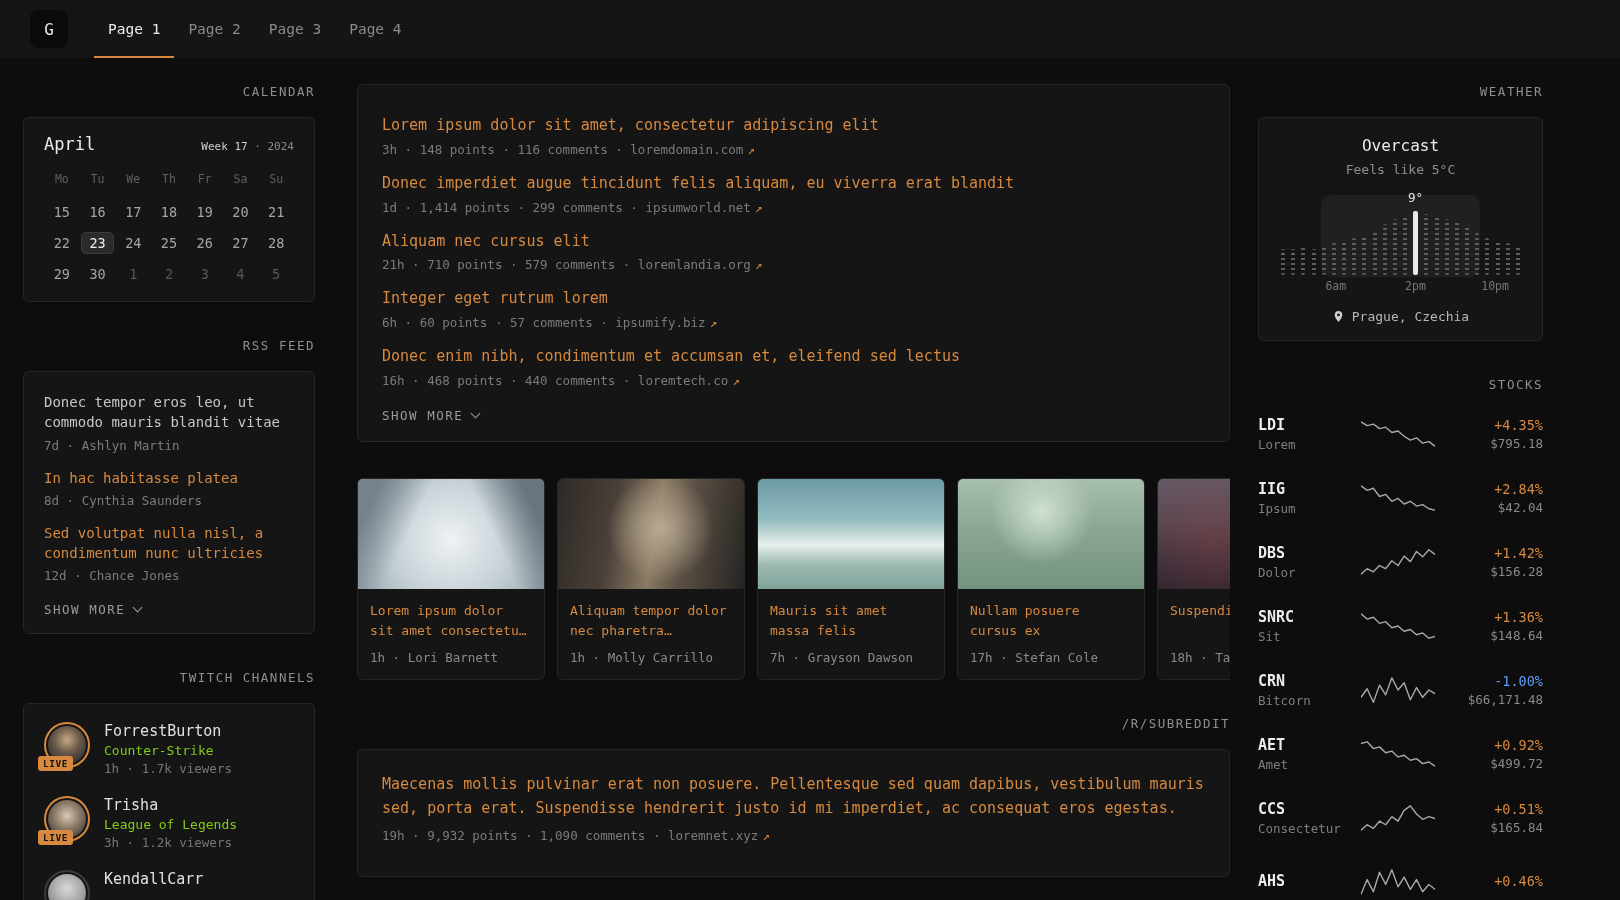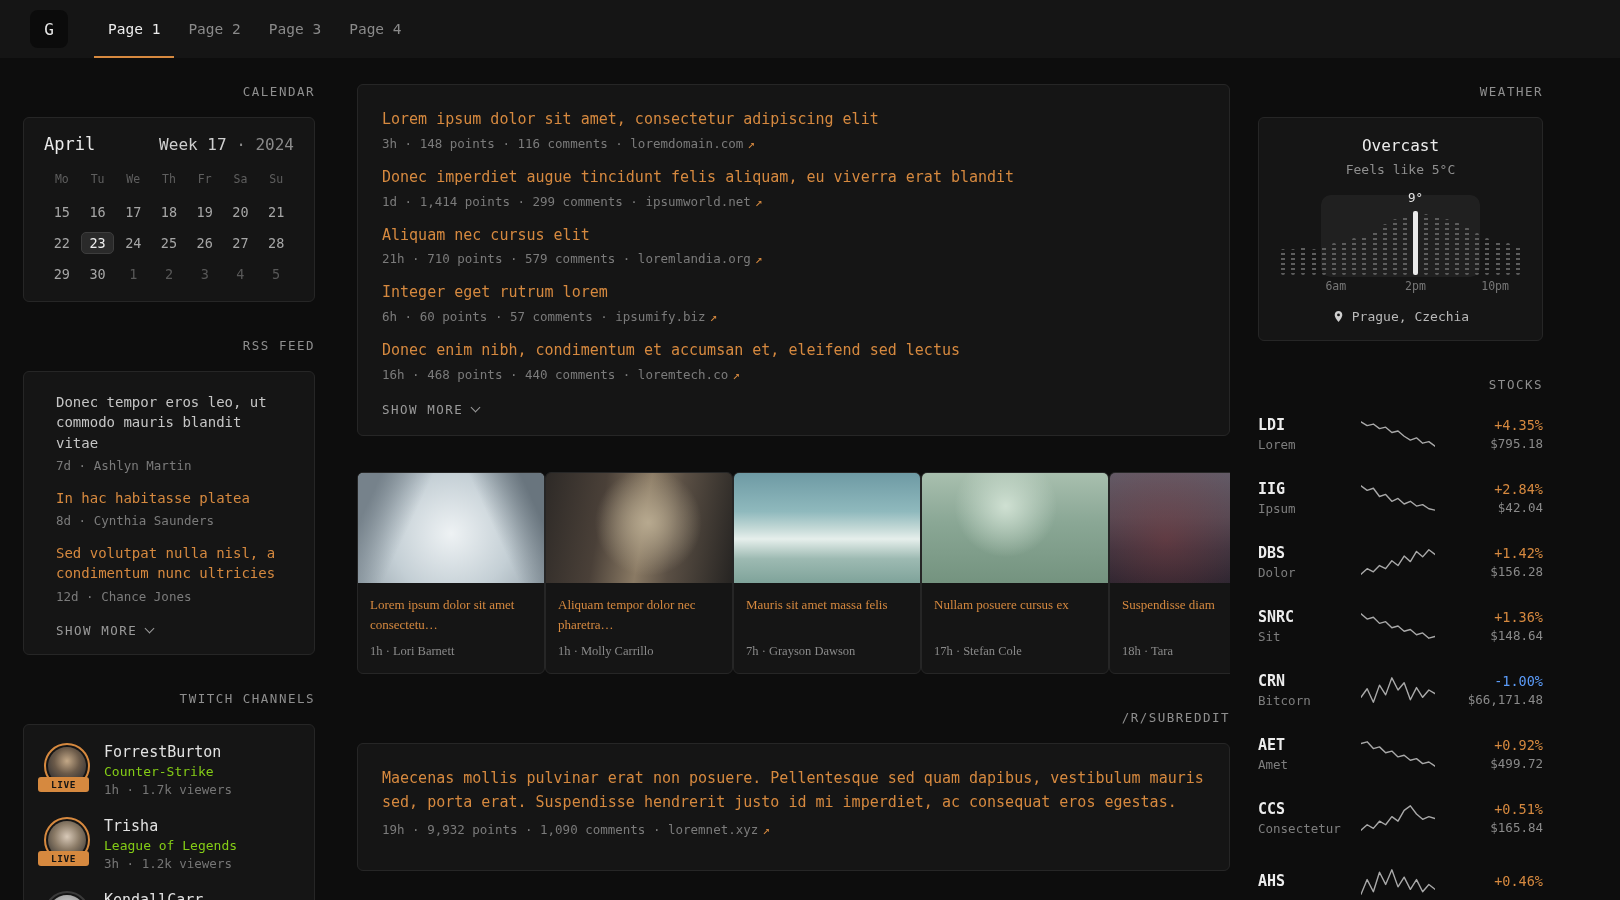--- a/index.html
+++ b/index.html
@@ -28,33 +28,33 @@
   .col-mid   { width:873px; margin-right:28px; flex:none; }
   .col-right { width:285px; flex:none; }
   .sec { margin-bottom:36px; }
   .sec-title { font-size:12.5px; font-weight:normal; letter-spacing:1.5px; color:#8f8f8f; margin-bottom:18px;text-align:right; }
   .card { background:#151515; border:1px solid #262626; border-radius:6px; }
 
   
   .cal-card { padding:16px 20px 12px; }
   .cal-head { display:flex; justify-content:space-between; align-items:baseline; margin-bottom:10px; }
   .cal-month { font-size:17px; color:#ececec; }
-  .cal-meta { font-size:16px; color:#cfcfcf; }
+  .cal-meta { font-size:11px; color:#cfcfcf; }
   .cal-meta .dim { color:#8a8a8a; }
   .cal-grid { display:grid; grid-template-columns:repeat(7,1fr); }
   .cal-dow { font-size:11.5px; color:#5f5f5f; text-align:center; padding:8px 0 10px; }
   .cal-day { font-size:13.5px; color:#a6a6a6; text-align:center; height:31px;
              display:flex; align-items:center; justify-content:center; cursor:pointer; }
   .cal-day.muted .daynum { color:#585858; }
   .cal-day.selected .daynum { background:#2a2a2a; border:1px solid #3d3d3d; border-radius:5px;
              color:#ededed; padding:2px 7px; }
 
   
-  .rss-card { padding:20px 32px 16px; }
-  .hn-card { padding:24px 24px 18px; }
+  .rss-card { padding:20px 20px 16px; }
+  .hn-card { padding:30px 24px 18px; }
   .reddit-card { padding:22px 24px 18px; }
   .feed-item { margin-bottom:15px; }
   .hn-list .feed-item { margin-bottom:16px; }
   .feed-title { display:block; text-decoration:none; color:var(--accent); line-height:1.45; cursor:pointer; }
   .feed-title.plain { color:#c6c6c6; }
   .rss-list .feed-title { font-size:14px; }
   .hn-list .feed-title { font-size:15px; }
   .reddit-list .feed-title { font-size:15px; line-height:1.6; }
   .feed-meta { font-size:12.5px; color:#7b7b7b; margin-top:5px; }
   .reddit-list .feed-meta { margin-top:8px; }
@@ -68,27 +68,27 @@
   .twitch-card { padding:18px 20px 6px; }
   .tw-row { display:flex; gap:14px; margin-bottom:20px; cursor:pointer; }
   .tw-avatar-wrap { position:relative; width:46px; height:46px; flex:none; }
   .tw-avatar { width:46px; height:46px; border-radius:50%; border:2px solid #3a3a3a; padding:2px;
                background-clip:content-box; }
   .tw-avatar-wrap.live .tw-avatar { border-color:var(--accent); }
   .av-forrest { background-image:radial-gradient(circle at 50% 38%, #c3a887 0%, #6b5a49 38%, #2c2c30 78%); }
   .av-trisha  { background-image:radial-gradient(circle at 50% 42%, #d8c9b8 0%, #8a7a66 40%, #3c3834 80%); }
   .av-kendall { background-image:radial-gradient(circle at 50% 40%, #d9d9d9 0%, #a8a8a8 45%, #6f6f6f 85%); }
   .live-badge { position:absolute; left:-6px; bottom:-3px; background:var(--accent); color:#141414;
-                font-size:9.5px; font-weight:bold; padding:2px 13px; border-radius:3px; letter-spacing:.5px; }
+                font-size:9.5px; font-weight:bold; padding:2px 5px; border-radius:3px; letter-spacing:.5px; }
   .tw-name { font-size:15px; color:#e2e2e2; }
   .tw-game { font-size:13px; color:#84cc16; margin-top:3px; }
   .tw-meta { font-size:12.5px; color:#767676; margin-top:3px; }
 
   
-  .videos-row { display:flex; overflow:hidden; width:873px;font-family:Liberation Serif, serif; }
+  .videos-row { display:flex; gap:12px; overflow:hidden; width:873px; }
   .video-card { width:188px; flex:none; background:#151515; border:1px solid #262626; border-radius:6px;
                 overflow:hidden; cursor:pointer; }
   .video-thumb { height:110px; }
   .thumb-sky { background:
       linear-gradient(115deg, #76828b 10%, rgba(118,130,139,0) 32%),
       linear-gradient(-115deg, #69757e 10%, rgba(105,117,126,0) 32%),
       radial-gradient(circle at 50% 55%, #eef2f4 0%, #c4cfd5 55%, #97a4ac 100%); }
   .thumb-camera { background:
       radial-gradient(circle at 55% 45%, #b7a98f 0%, rgba(183,169,143,0) 45%),
       linear-gradient(100deg, #2e2a27 0%, #4a4038 30%, #8a7a64 52%, #5a4f44 68%, #262422 100%); }

